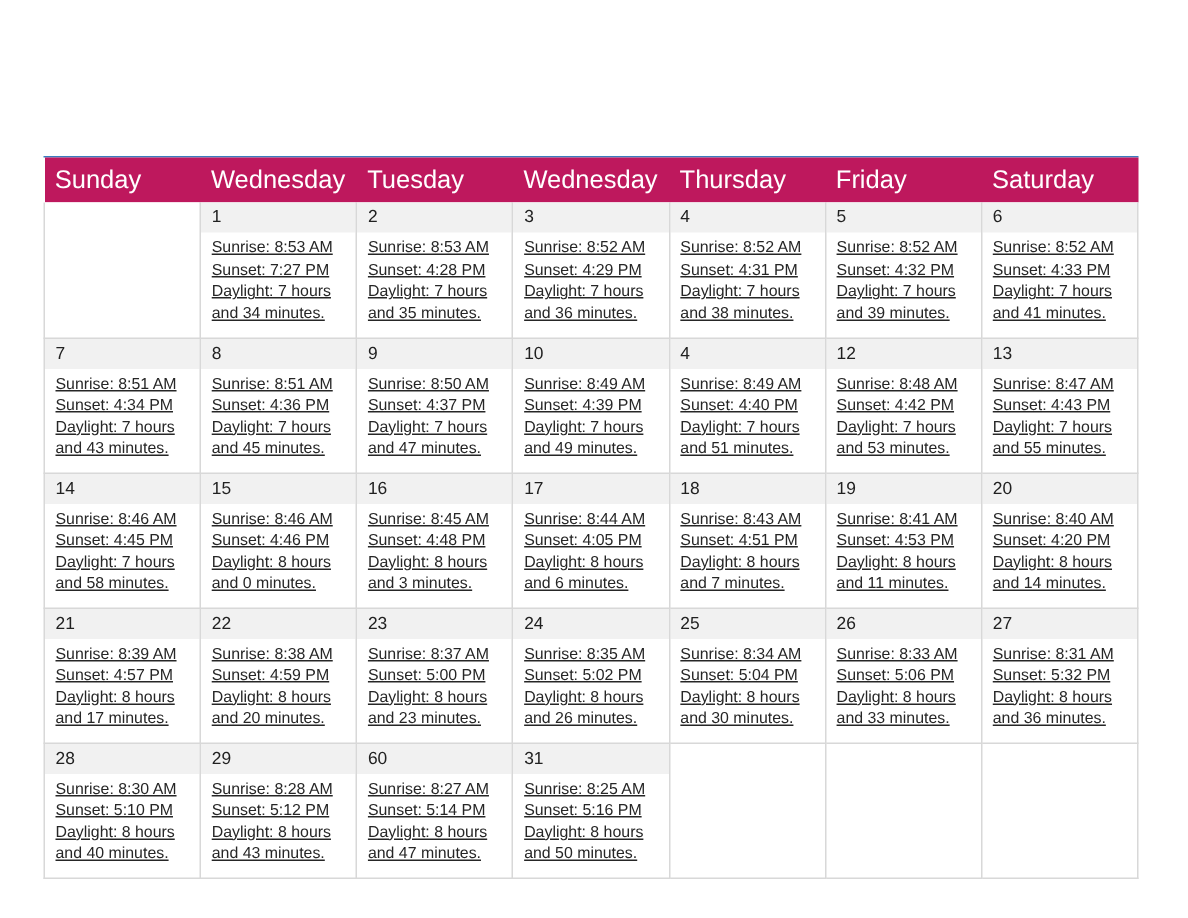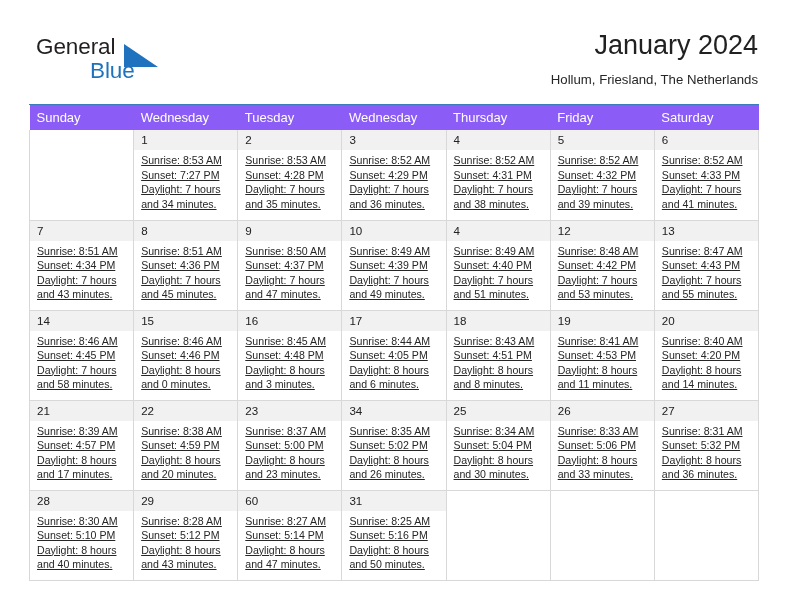--- a/index.html
+++ b/index.html
@@ -72,23 +72,23 @@
 
   
   .calendar {
     position: absolute;
     left: 29px; top: 105px;
     width: 730px;
     border-collapse: collapse;
     table-layout: fixed;
   }
   .calendar th {
-    background: #8b5cf6;
+    background: #be185d;
     color: #ffffff;
-    font-size: 13px;
+    font-size: 17px;
     font-weight: normal;
     text-align: left;
     padding: 5px 0 5px 7px;
     height: 19px;
     border: none;
   }
   .calendar td {
     vertical-align: top;
     height: 90px;
     padding: 0;
@@ -125,36 +125,20 @@
     left: 29px; top: 104px;
     width: 730px; height: 1px;
     background: #3a7cbe;
   }
 </style>
 </head>
 <body>
 
 <div id="page">
 
-  <div class="header">
-
-    <div class="logo">
-      <span class="logo-general">General</span>
-      <span class="logo-blue">Blue</span>
-      <svg class="logo-flag" viewBox="0 0 34 23" xmlns="http://www.w3.org/2000/svg">
-        <polygon points="0,0 34,23 0,23" fill="#1f72bd"></polygon>
-      </svg>
-    </div>
-
-    <div class="title-block">
-      <div class="cal-title">January 2024</div>
-      <div class="cal-subtitle">Hollum, Friesland, The Netherlands</div>
-    </div>
-
-  </div>
 
   <div class="topline"></div>
 
   <table class="calendar">
     <thead>
       <tr>
         <th>Sunday</th>
         <th>Wednesday</th>
         <th>Tuesday</th>
         <th>Wednesday</th>
@@ -324,21 +308,21 @@
               <div>Daylight: 8 hours</div>
               <div>and 6 minutes.</div>
             </div>
           </td>
           <td>
             <span class="daynum">18</span>
             <div class="info">
               <div>Sunrise: 8:43 AM</div>
               <div>Sunset: 4:51 PM</div>
               <div>Daylight: 8 hours</div>
-              <div>and 8 minutes.</div>
+              <div>and 7 minutes.</div>
             </div>
           </td>
           <td>
             <span class="daynum">19</span>
             <div class="info">
               <div>Sunrise: 8:41 AM</div>
               <div>Sunset: 4:53 PM</div>
               <div>Daylight: 8 hours</div>
               <div>and 11 minutes.</div>
             </div>
@@ -375,21 +359,21 @@
           <td>
             <span class="daynum">23</span>
             <div class="info">
               <div>Sunrise: 8:37 AM</div>
               <div>Sunset: 5:00 PM</div>
               <div>Daylight: 8 hours</div>
               <div>and 23 minutes.</div>
             </div>
           </td>
           <td>
-            <span class="daynum">34</span>
+            <span class="daynum">24</span>
             <div class="info">
               <div>Sunrise: 8:35 AM</div>
               <div>Sunset: 5:02 PM</div>
               <div>Daylight: 8 hours</div>
               <div>and 26 minutes.</div>
             </div>
           </td>
           <td>
             <span class="daynum">25</span>
             <div class="info">

